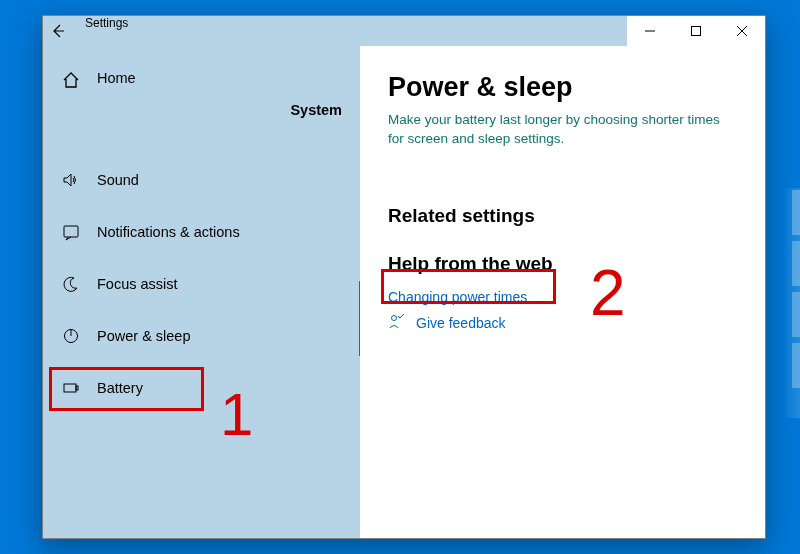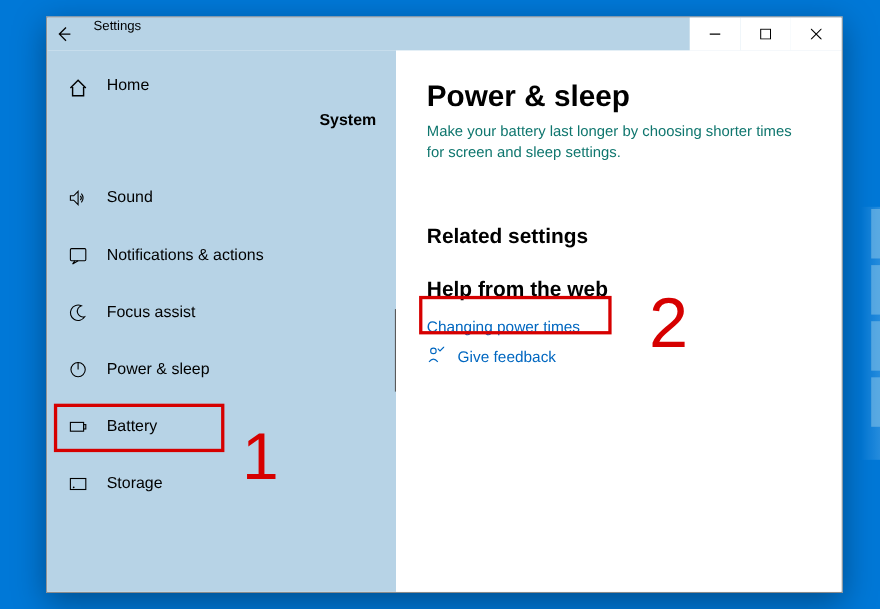--- a/index.html
+++ b/index.html
@@ -201,29 +201,20 @@
         </div>
         <div class="navitem">
           <span class="navicon">
             <svg width="18" height="18" viewBox="0 0 18 18">
                 <rect x="2" y="5" width="12" height="8" stroke="#000" fill="none"></rect>
                 <rect x="14" y="7" width="2" height="4" stroke="#000" fill="none"></rect>
               </svg>
           </span>
           <span>Battery</span>
         </div>
-        <div class="navitem">
-          <span class="navicon">
-            <svg width="18" height="18" viewBox="0 0 18 18">
-                <rect x="2" y="4" width="14" height="10" stroke="#000" fill="none"></rect>
-                <circle cx="5" cy="12" r="0.8" fill="#000"></circle>
-              </svg>
-          </span>
-          <span>Storage</span>
-        </div>
       </div>
       <div class="scroll-line"></div>
     </div>
 
     <div class="main">
       <h1>Power &amp; sleep</h1>
       <div class="body">Make your battery last longer by choosing shorter times for screen and sleep settings.</div>
 
       <h2 class="h2first">Related settings</h2>
 

